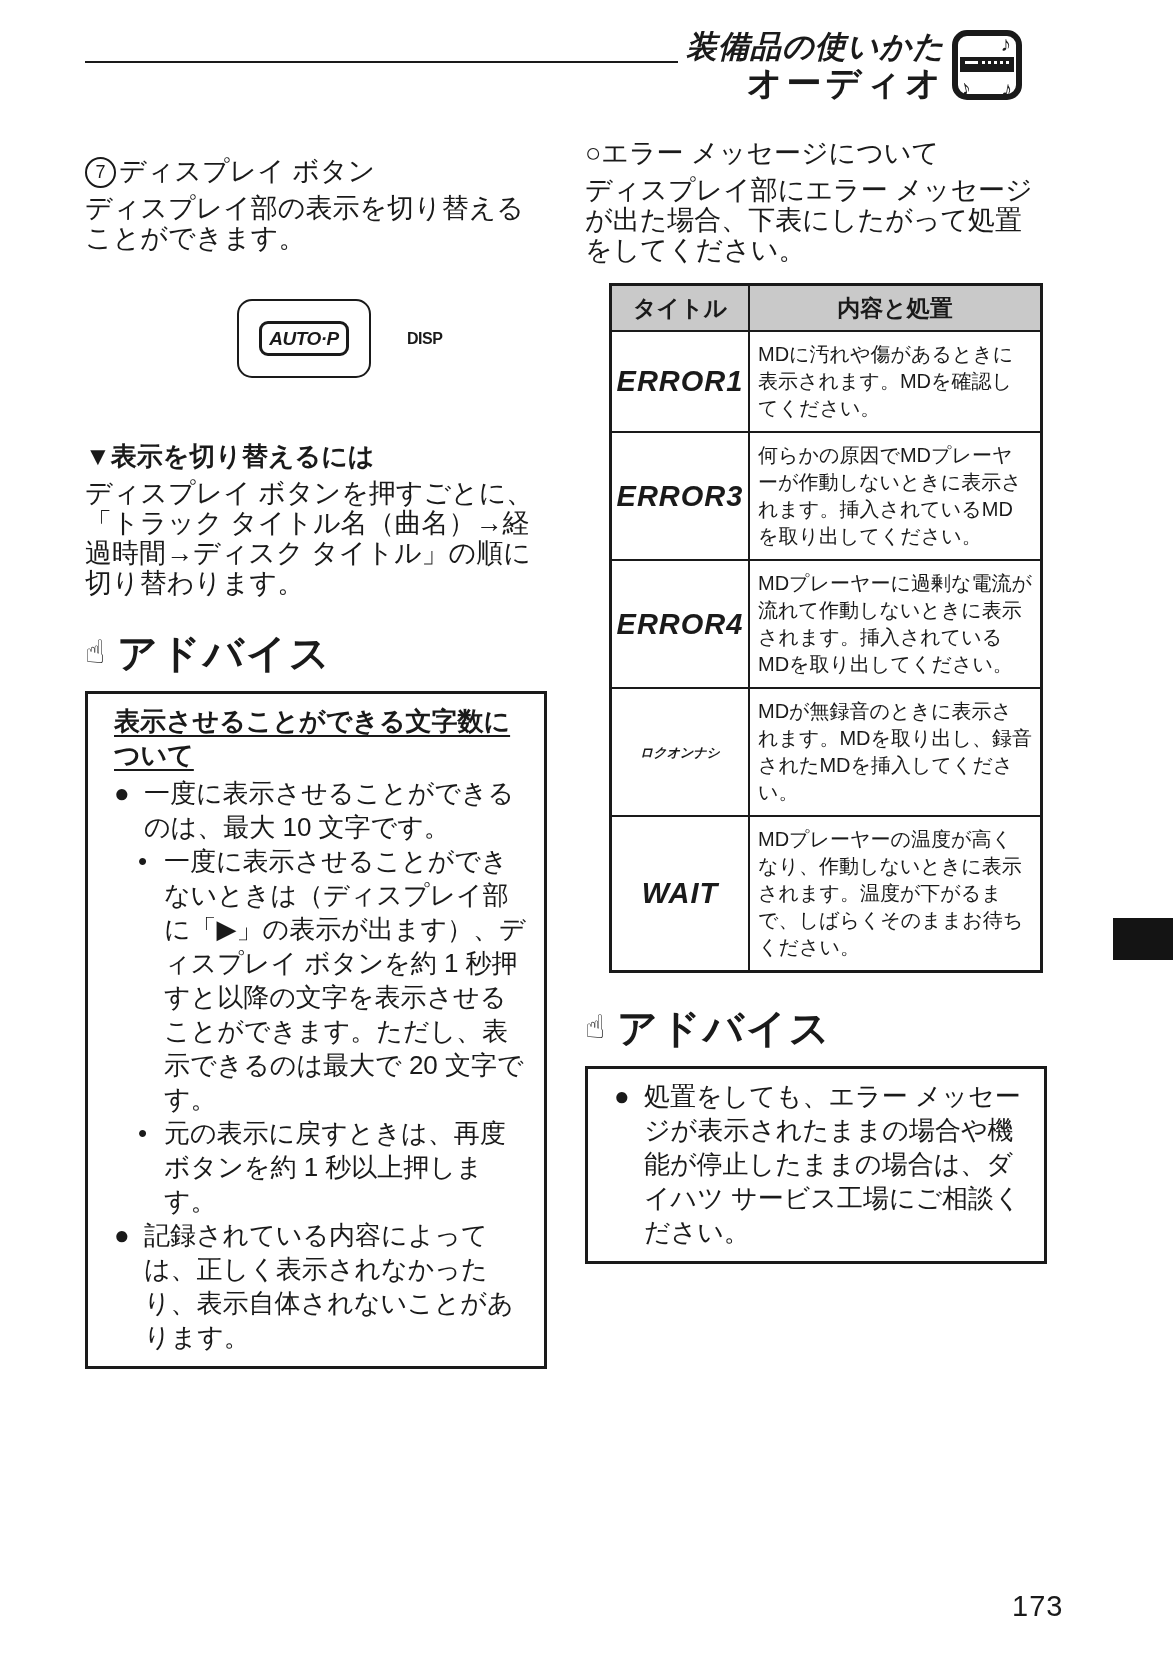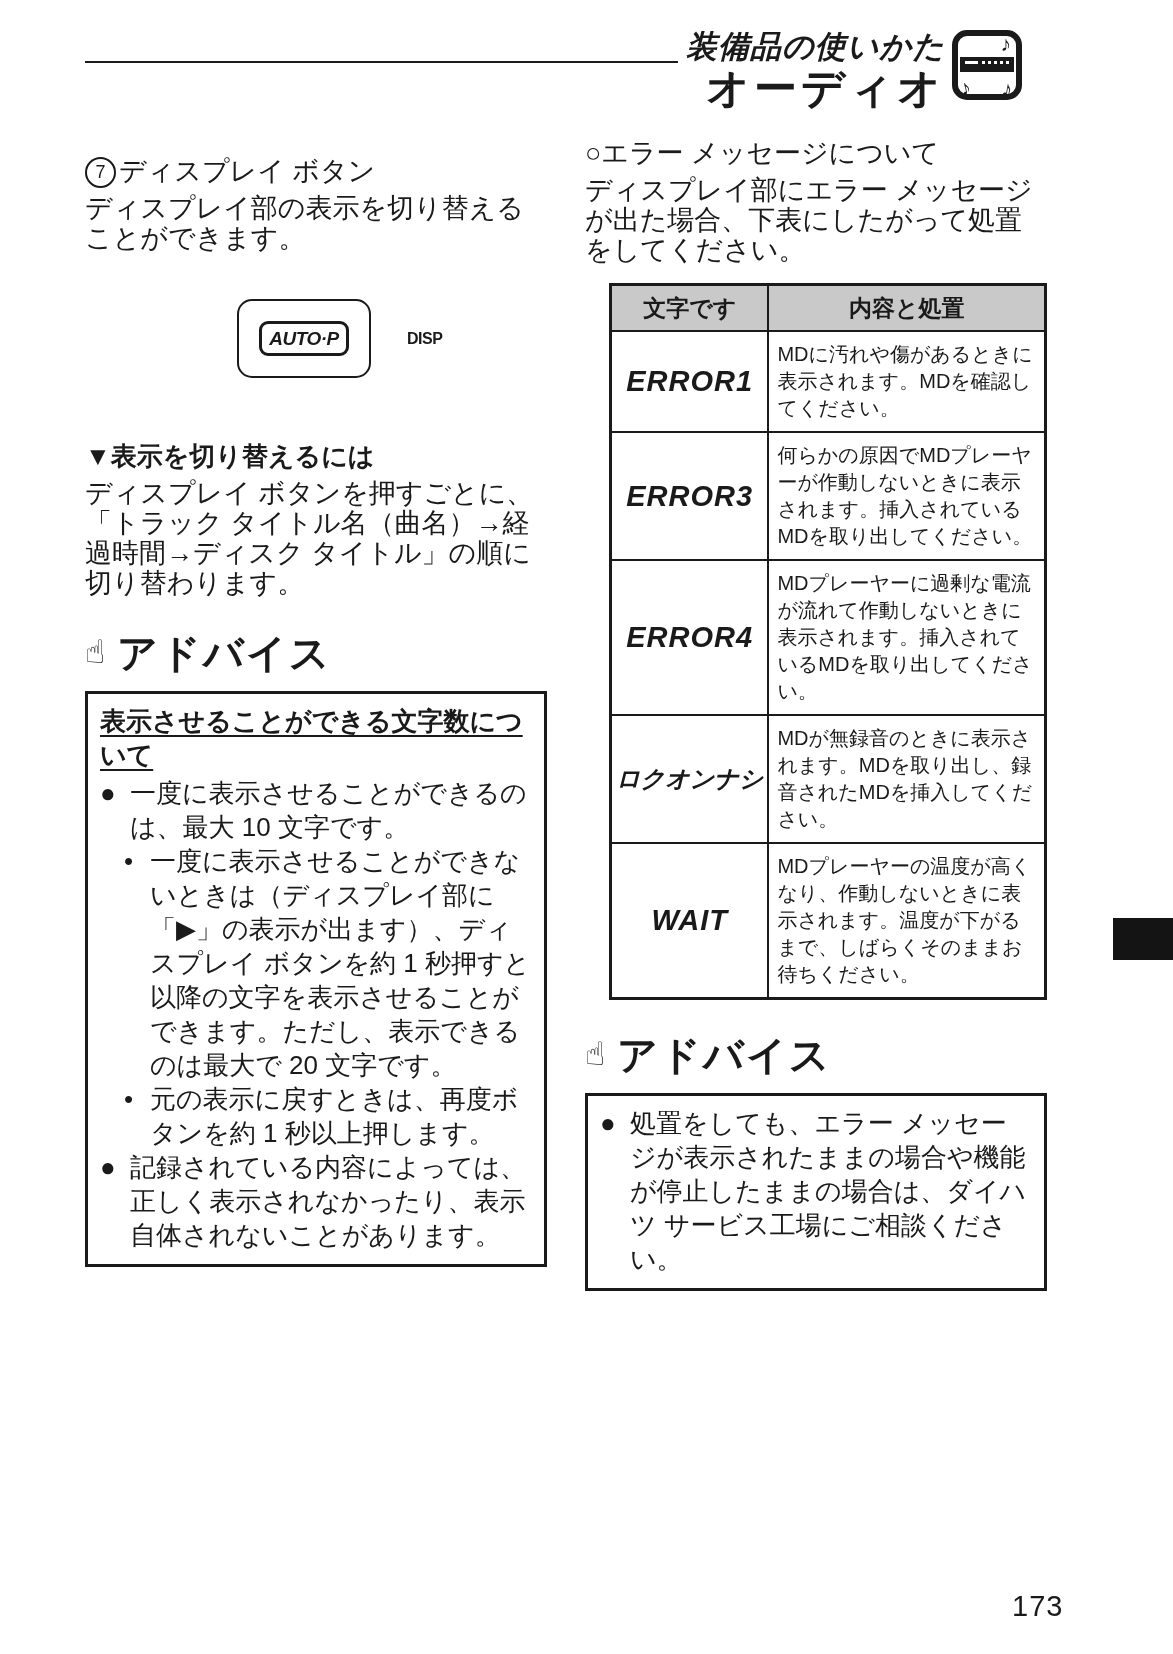--- a/index.html
+++ b/index.html
@@ -7,21 +7,21 @@
     width:1173px; height:1654px; position:relative; overflow:hidden;
     background:#ffffff; color:#1a1a1a;
     font-family:"Liberation Sans","DejaVu Sans",sans-serif;
   }
 
   
   .hdr-row { position:absolute; left:85px; top:26px; width:860px; display:flex; align-items:flex-end; }
   .hdr-rule { flex:1; height:0; border-bottom:2px solid #1a1a1a; margin-bottom:5px; }
   .hdr-section { font-weight:bold; font-size:31px; letter-spacing:1px; padding-left:8px; white-space:nowrap;font-style:italic; }
   .hdr-title { position:absolute; left:85px; top:60px; width:860px; text-align:right;
-               font-weight:bold; font-size:43px; letter-spacing:4px; }
+               font-weight:bold; font-size:35px; letter-spacing:4px; }
   .audio-icon { position:absolute; left:952px; top:30px; width:58px; height:58px;
                 border:6px solid #1a1a1a; border-radius:15px; }
   .audio-icon .note { position:absolute; font-weight:bold; color:#1a1a1a; line-height:1; }
   .audio-icon .n1 { top:-3px; right:5px; font-size:21px; }
   .audio-icon .n2 { bottom:-4px; left:2px; font-size:21px; transform:rotate(-14deg); }
   .audio-icon .n3 { bottom:-5px; right:4px; font-size:21px; transform:rotate(10deg); }
   .audio-icon .unit-bar { position:absolute; left:2px; right:2px; top:21px; height:15px; background:#1a1a1a; }
   .audio-icon .unit-bar::before { content:""; position:absolute; left:5px; top:4px; width:13px; height:3px; background:#fff; }
   .audio-icon .unit-bar::after  { content:""; position:absolute; left:22px; right:4px; top:4px; height:3px;
                                   background:repeating-linear-gradient(90deg,#fff 0 3px,transparent 3px 6px); }
@@ -45,38 +45,38 @@
                  font-weight:bold; font-style:italic; font-size:19px; letter-spacing:-0.5px; }
   .disp-label { font-weight:bold; font-size:16px; letter-spacing:-0.5px; }
 
   .sub-head { font-size:26px; font-weight:bold; line-height:40px; margin-top:58px; }
   .sub-body { margin-top:2px; }
 
   
   .advice-head { display:flex; align-items:center; gap:10px; margin-top:28px;
                  font-size:40px; font-weight:bold; letter-spacing:2px; }
   .advice-head .hand { font-size:33px; font-weight:normal; transform:translateY(-2px); }
-  .advice-box { border:3px solid #1a1a1a; margin-top:10px; padding:10px 12px 12px 12px;
+  .advice-box { border:3px solid #1a1a1a; margin-top:10px; padding:10px 12px 12px 26px;
                 font-size:26px; line-height:34px; }
   .advice-title { font-weight:bold; text-decoration:underline; text-underline-offset:5px; margin-bottom:4px; }
   .adv-item { display:flex; }
   .adv-item .marker { flex:none; width:30px; }
   .adv-item.sub { padding-left:24px; }
   .adv-item.sub .marker { width:26px; }
   .adv-item .txt { flex:1; }
 
   
   .err-table { border-collapse:collapse; margin:18px 0 0 24px; border:3px solid #1a1a1a; }
   .err-table th, .err-table td { border:2px solid #1a1a1a; }
   .err-table th { background:#c9c9c9; font-size:23px; font-weight:bold; height:40px; padding:2px 6px; }
   .err-table td.msg  { width:128px; text-align:center; vertical-align:middle; padding:4px; }
   .err-table td.desc { width:274px; font-size:20px; line-height:27px; padding:9px 8px; vertical-align:middle;border-radius:23px; }
   .lcd { font-family:Liberation Sans, sans-serif; font-style:italic;
          font-weight:bold; font-size:29px; letter-spacing:1px; white-space:nowrap; }
-  .lcd.kat { font-size:24px; letter-spacing:0; }
+  .lcd.kat { font-size:13px; letter-spacing:0; }
 
   
   .edge-tab { position:absolute; left:1113px; top:918px; width:60px; height:42px; background:#141414; }
   .page-num { position:absolute; left:1012px; top:1590px; font-size:29px; font-weight:normal; letter-spacing:1px; }
 </style>
 </head>
 <body>
 
 <div class="hdr-row">
   <div class="hdr-rule"></div>
@@ -134,21 +134,21 @@
 </div>
 
 <div class="col-right">
 
   <div class="sec-head">○エラー メッセージについて</div>
   <div class="body-text">ディスプレイ部にエラー メッセージが出た場合、下表にしたがって処置をしてください。</div>
 
   <table class="err-table">
     <tbody>
         <tr>
-      <th>文字です</th>
+      <th>タイトル</th>
       <th>内容と処置</th>
     </tr>
     <tr>
       <td class="msg"><span class="lcd">ERROR1</span></td>
       <td class="desc">MDに汚れや傷があるときに表示されます。MDを確認してください。</td>
     </tr>
     <tr>
       <td class="msg"><span class="lcd">ERROR3</span></td>
       <td class="desc">何らかの原因でMDプレーヤーが作動しないときに表示されます。挿入されているMDを取り出してください。</td>
     </tr>

